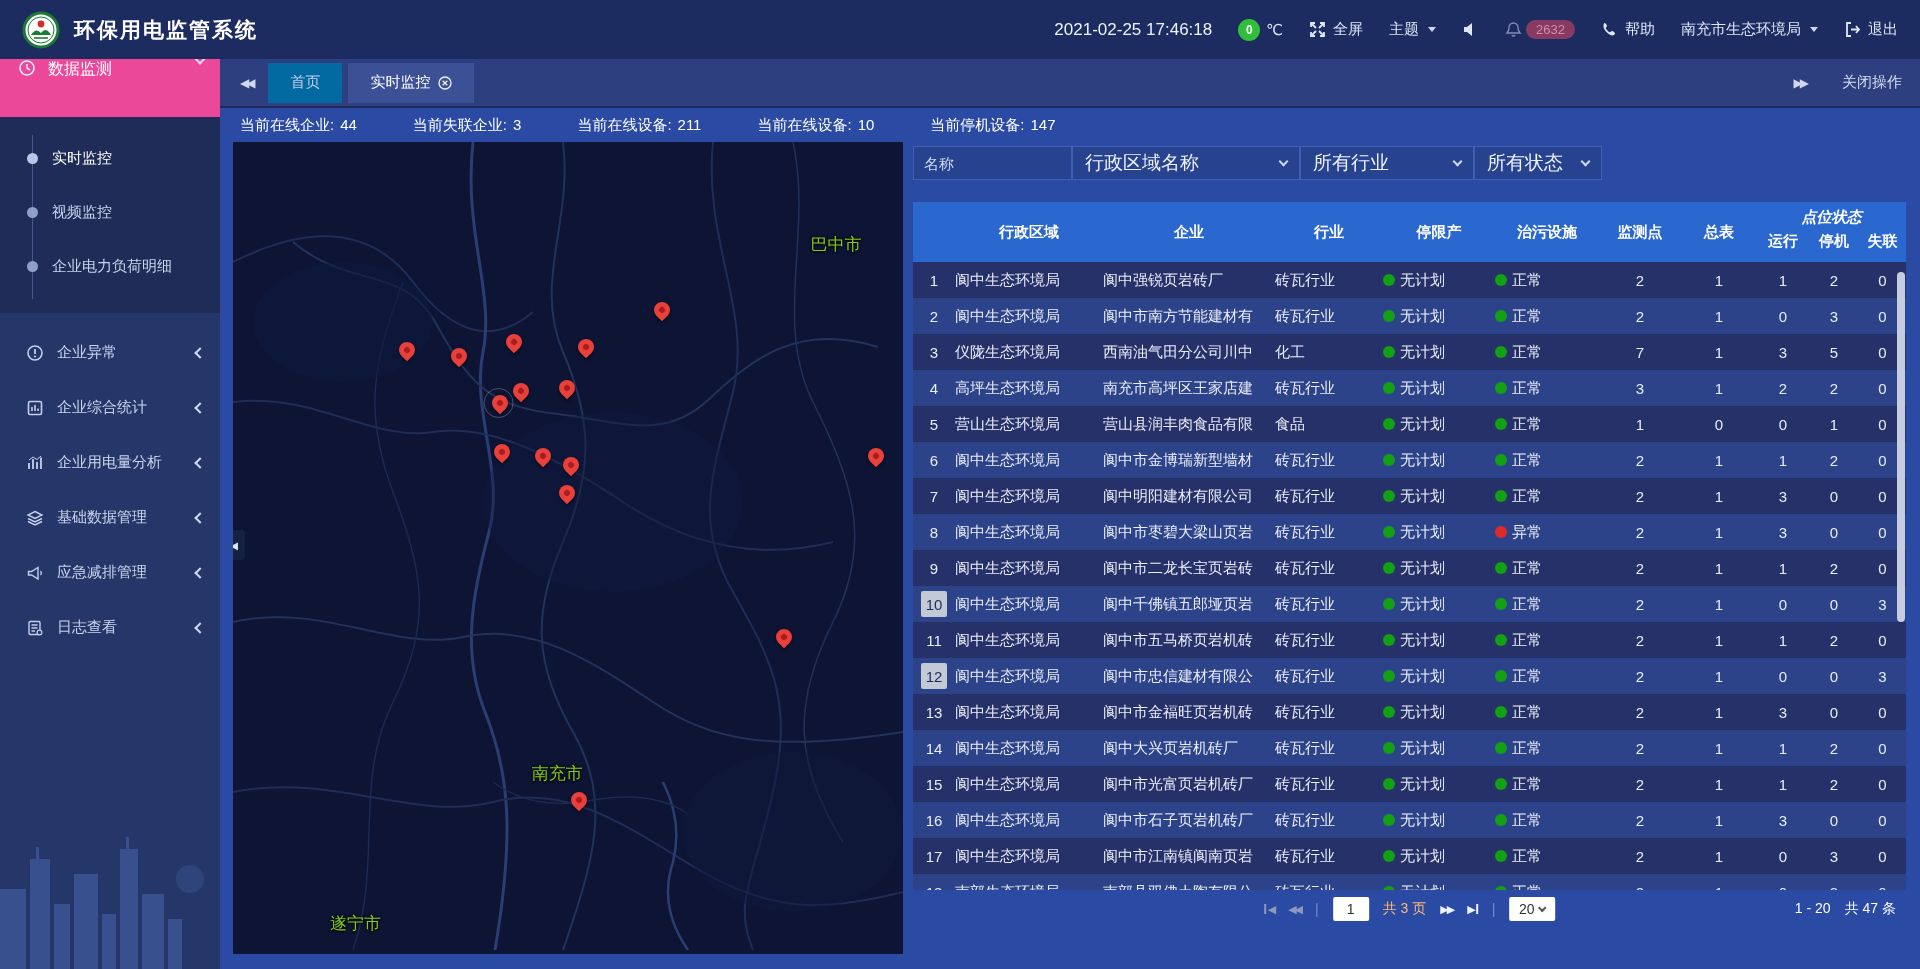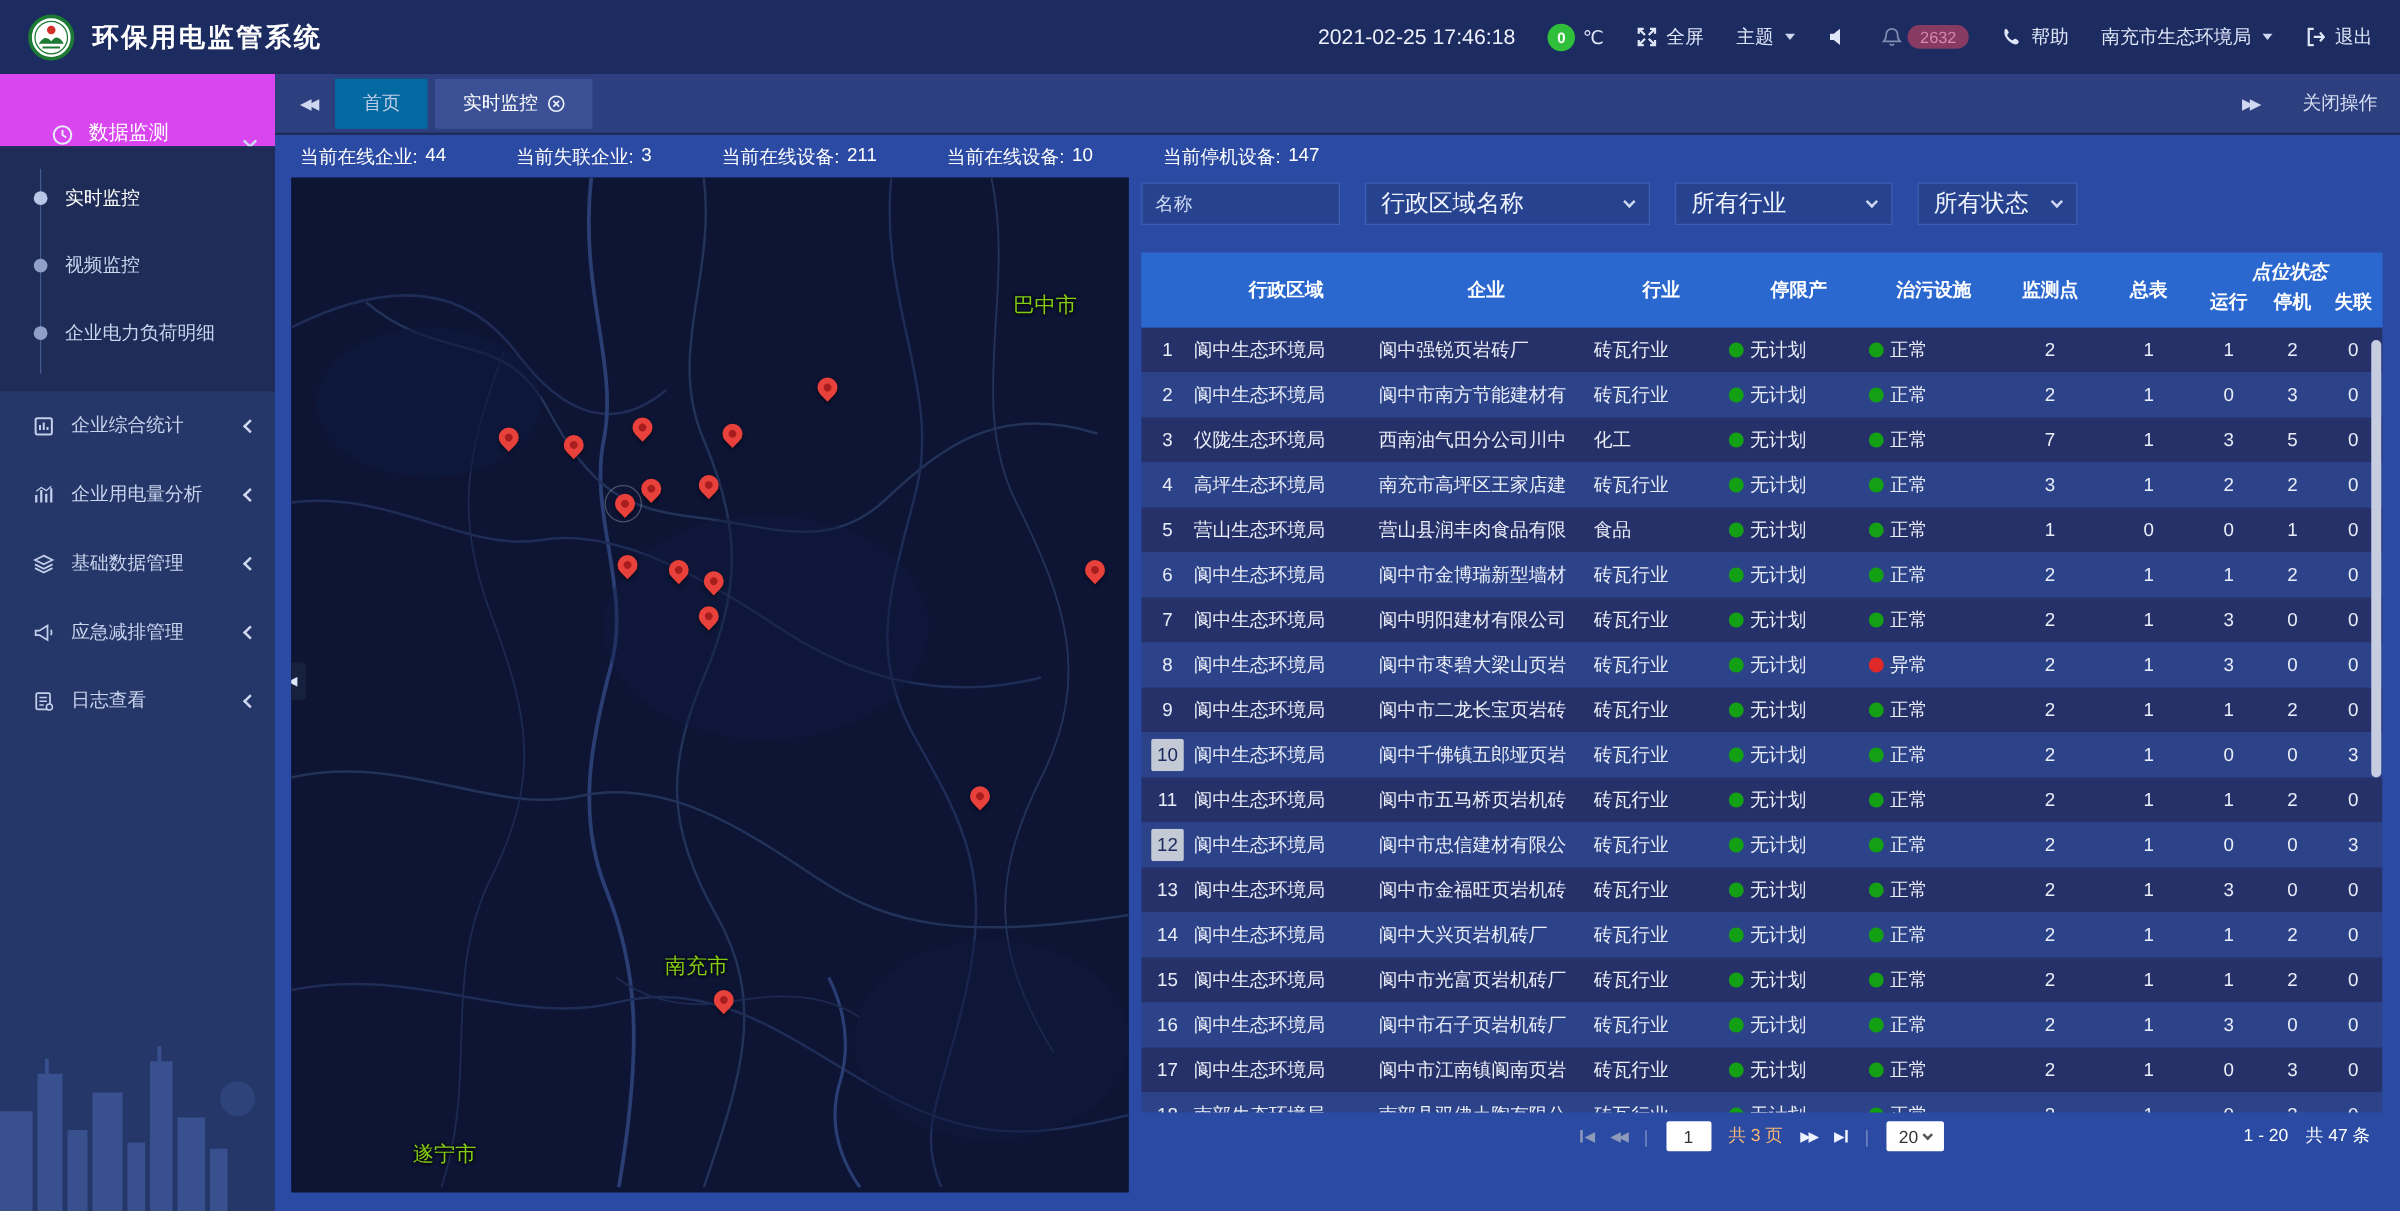--- a/index.html
+++ b/index.html
@@ -21,21 +21,21 @@
     border-top:5px solid #cfd8f0; display:inline-block; margin-left:2px; }
   .bell-wrap { display:flex; align-items:center; gap:4px; opacity:.95; }
   .badge-pill { background:#8d3c64; color:#e08fb2; font-size:13px; padding:2px 10px; border-radius:10px; }
   .ticon { width:17px; height:17px; flex:none; }
 
   
   .body-row { flex:1; display:flex; min-height:0; }
 
   
   .sidebar { width:220px; background:#253768; flex:none; position:relative; color:#c9d4ef; overflow:hidden; }
-  .side-section { height:58px; background:#d946ef; display:flex; align-items:flex-end; padding:0 16px 0 41px; gap:12px; cursor:pointer; }
+  .side-section { height:58px; background:#ec4899; display:flex; align-items:flex-start; padding:0 16px 0 18px; gap:12px; cursor:pointer; }
   .side-section .lbl { color:#fff; font-size:16px; }
   .chev { width:8px; height:8px; border-right:2px solid #cfd8f0; border-bottom:2px solid #cfd8f0; display:inline-block; }
   .chev.down { transform:rotate(45deg); margin-left:auto; margin-top:-4px; }
   .chev.left { transform:rotate(135deg); margin-left:auto; }
   .submenu { background:#1e2c57; padding:14px 0 20px; position:relative; }
   .submenu::before { content:''; position:absolute; left:32px; top:18px; bottom:14px; width:1px; background:#46598f; }
   .sub-item { height:54px; display:flex; align-items:center; padding-left:52px; position:relative; font-size:15px; cursor:pointer; color:#c9d4ef; }
   .sub-item .dot-b { position:absolute; left:27px; width:11px; height:11px; border-radius:50%; background:#8fa0c8; }
   .sub-item.active { color:#fff; }
   .sub-item.active .dot-b { background:#b9c6e6; }
@@ -71,21 +71,21 @@
   .pin { position:absolute; width:16px; height:16px; background:#e8403a; border-radius:50% 50% 50% 0;
     transform:translate(-50%,-100%) rotate(-45deg); box-shadow:-1px 1px 3px rgba(0,0,0,.55); cursor:pointer; }
   .pin::after { content:''; position:absolute; left:5px; top:5px; width:6px; height:6px; border-radius:50%; background:#a81d1d; }
   .pin-ring { position:absolute; left:-8px; top:-8px; width:30px; height:30px; border-radius:50%;
     border:1px solid rgba(255,255,255,.25); transform:rotate(45deg); }
   .map-collapse { position:absolute; left:-10px; top:388px; width:22px; height:30px; background:#16213f;
     border-radius:4px; color:#dfe6f8; font-size:10px; display:flex; align-items:center; justify-content:center; cursor:pointer; z-index:5; }
 
   
   .right-panel { width:993px; display:flex; flex-direction:column; flex:none; }
-  .filters { height:46px; margin:4px 0 10px; display:flex; gap:20px; flex:none; }
+  .filters { height:46px; margin:4px 0 10px; display:flex; gap:0; flex:none; }
   .f-input { width:159px; height:34px; background:#27438f; border:1px solid #3f5fb5; color:#eef2fc;
     font-size:15px; padding:0 10px; outline:none; font-family:inherit; }
   .f-input::placeholder { color:#cfd9f2; }
   .f-select { height:34px; background:#27438f; border:1px solid #3f5fb5; color:#eef2fc; font-size:19px;
     display:flex; align-items:center; padding:0 12px; cursor:pointer; }
   .f-select .chev { width:7px; height:7px; margin-left:auto; transform:rotate(45deg); margin-top:-3px; }
   .f-region { width:228px; } .f-industry { width:174px; } .f-status { width:128px; }
 
   
   .table-wrap { position:relative; flex:none; }
@@ -205,20 +205,29 @@
         <div class="sub-item">
           <span class="dot-b"></span>
           <span>视频监控</span>
         </div>
         <div class="sub-item">
           <span class="dot-b"></span>
           <span>企业电力负荷明细</span>
         </div>
       </div>
 
+      <div class="side-item" style="margin-top:12px">
+        <svg class="sicon" viewBox="0 0 18 18">
+          <circle cx="9" cy="9" r="7" fill="none" stroke="#c3cfec" stroke-width="1.6"></circle>
+          <path d="M9 5v5" stroke="#c3cfec" stroke-width="1.8"></path>
+            <circle cx="9" cy="12.6" r="1" fill="#c3cfec"></circle>
+        </svg>
+        <span>企业异常</span>
+        <span class="chev left"></span>
+      </div>
       <div class="side-item">
         <svg class="sicon" viewBox="0 0 18 18">
           <rect x="2.5" y="2.5" width="13" height="13" rx="1.5" fill="none" stroke="#c3cfec" stroke-width="1.6"></rect>
           <path d="M6 12V8M9 12V6M12 12V9.5" stroke="#c3cfec" stroke-width="1.6"></path>
         </svg>
         <span>企业综合统计</span>
         <span class="chev left"></span>
       </div>
       <div class="side-item">
         <svg class="sicon" viewBox="0 0 18 18">

